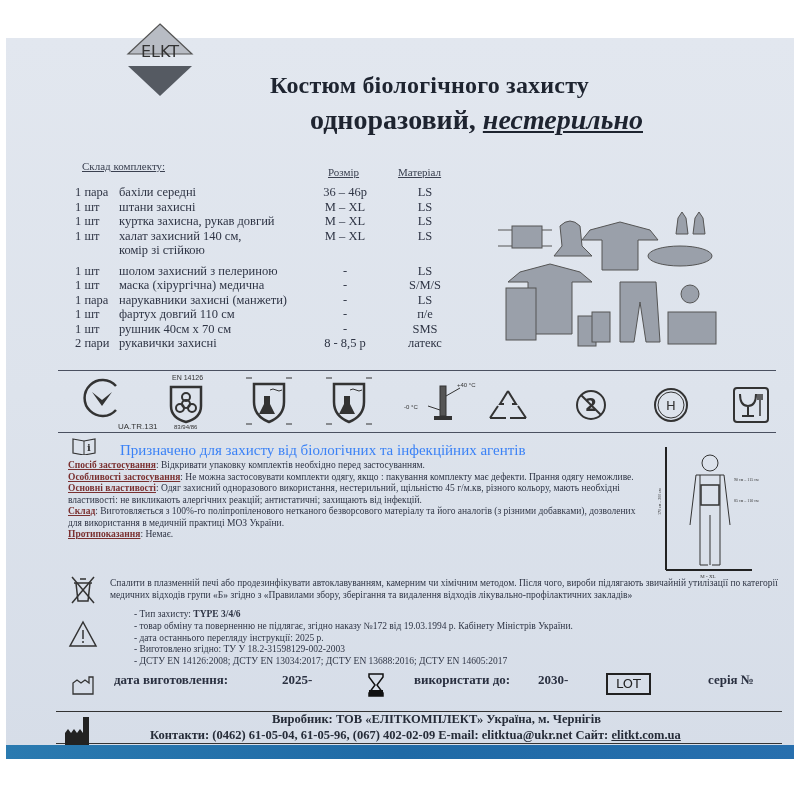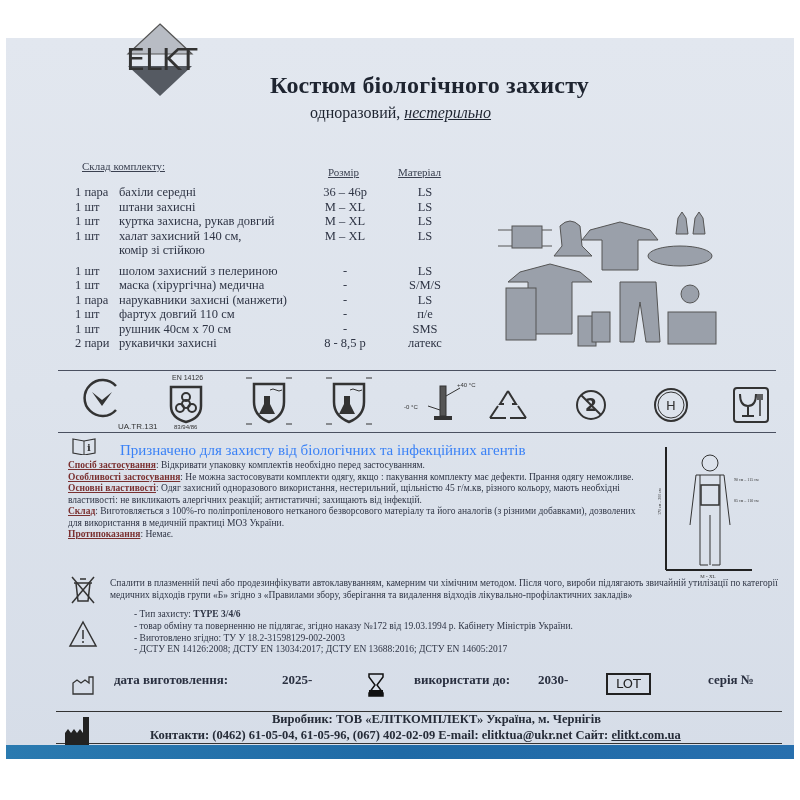--- a/index.html
+++ b/index.html
@@ -12,29 +12,29 @@
   }
   .bottom-band {
     position: absolute; left: 6px; top: 745px; width: 788px; height: 14px;
     background: linear-gradient(90deg, #2a7ab0, #1f6aa6 50%, #276fae);
   }
 
   
   .logo { position: absolute; left: 126px; top: 22px; width: 68px; height: 76px; }
   .logo-text {
     position: absolute; left: 126px; top: 42px; width: 68px; text-align: center;
-    font-family: "DejaVu Sans", sans-serif; font-size: 30px; color: #333; letter-spacing: 0px;
+    font-family: "DejaVu Sans", sans-serif; font-size: 16px; color: #333; letter-spacing: 0px;
   }
 
   .title1 {
     position: absolute; left: 270px; top: 72px; font-size: 24px; font-weight: bold; color: #1e2430;
     letter-spacing: 0.2px;
   }
   .title2 {
-    position: absolute; left: 310px; top: 104px; font-size: 16px; font-weight: normal; color: #1e2430;
+    position: absolute; left: 310px; top: 104px; font-size: 28px; font-weight: bold; color: #1e2430;
   }
   .title2 .em { font-style: italic; text-decoration: underline; }
 
   .col-head { position: absolute; font-size: 11px; text-decoration: underline; color: #3a4050; }
 
   .kit-list { position: absolute; left: 75px; top: 185px; width: 420px; font-size: 12.5px; color: #2f3545; }
   .kit-row { position: relative; height: 14.5px; line-height: 14.5px; }
   .kit-row .qty { position: absolute; left: 0; }
   .kit-row .name { position: absolute; left: 44px; white-space: nowrap; }
   .kit-row .size { position: absolute; left: 240px; width: 60px; text-align: center; }
@@ -293,20 +293,21 @@
 <div class="disposal-text">Спалити в плазменній печі або продезинфікувати автоклавуванням, камерним чи хімічним методом. Після чого, вироби підлягають звичайній утилізації по категорії медичних відходів групи «Б» згідно з «Правилами збору, зберігання та видалення відходів   лікувально-профілактичних закладів»</div>
 
 <svg class="warn-icon" viewBox="0 0 30 28">
   <path d="M15 2 L28 26 H2 Z" fill="none" stroke="#333" stroke-width="1.5"></path>
   <line x1="15" y1="10" x2="15" y2="19" stroke="#333" stroke-width="1.5"></line>
   <circle cx="15" cy="22" r="1" fill="#333"></circle>
 </svg>
 <div class="notes">
   <div><span>- Тип захисту: </span><b>TYPE 3/4/6</b></div>
   <div>- товар обміну та поверненню не підлягає, згідно наказу №172 від 19.03.1994 р. Кабінету Міністрів України.</div>
+  <div>- дата останнього перегляду інструкції: 2025 р.</div>
   <div>- Виготовлено згідно: ТУ У 18.2-31598129-002-2003</div>
   <div>- ДСТУ EN 14126:2008; ДСТУ EN 13034:2017; ДСТУ EN 13688:2016; ДСТУ EN 14605:2017</div>
 </div>
 
 <svg style="position:absolute; left:72px; top:675px; width:22px; height:20px;" viewBox="0 0 22 20">
   <path d="M1 19 V8 l4 -3 l4 3 l4 -3 l4 3 V2 h4 V19 Z" fill="none" stroke="#333" stroke-width="1.3"></path>
 </svg>
 <div class="mfg-row" style="left:114px;">дата виготовлення:</div>
 <div class="mfg-row" style="left:282px;">2025-</div>
 <svg style="position:absolute; left:368px; top:673px; width:16px; height:24px;" viewBox="0 0 16 24">

